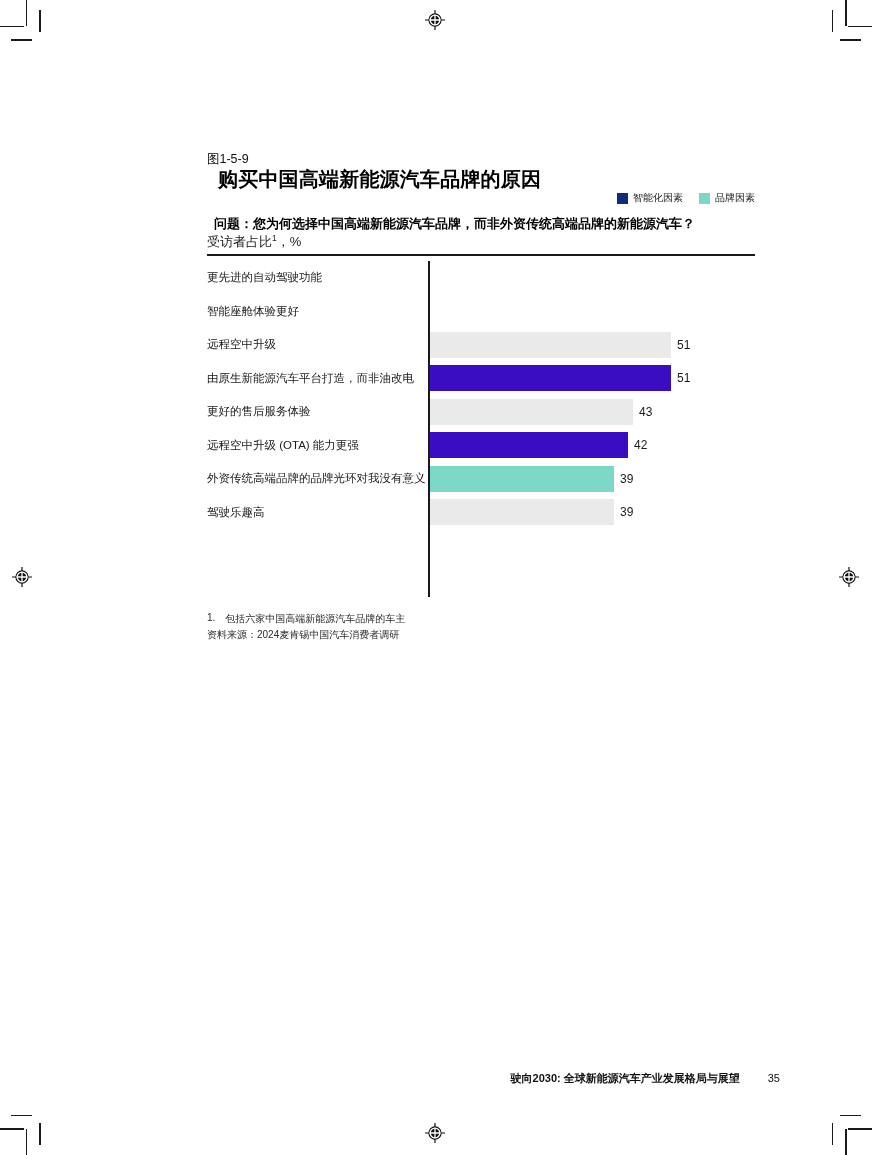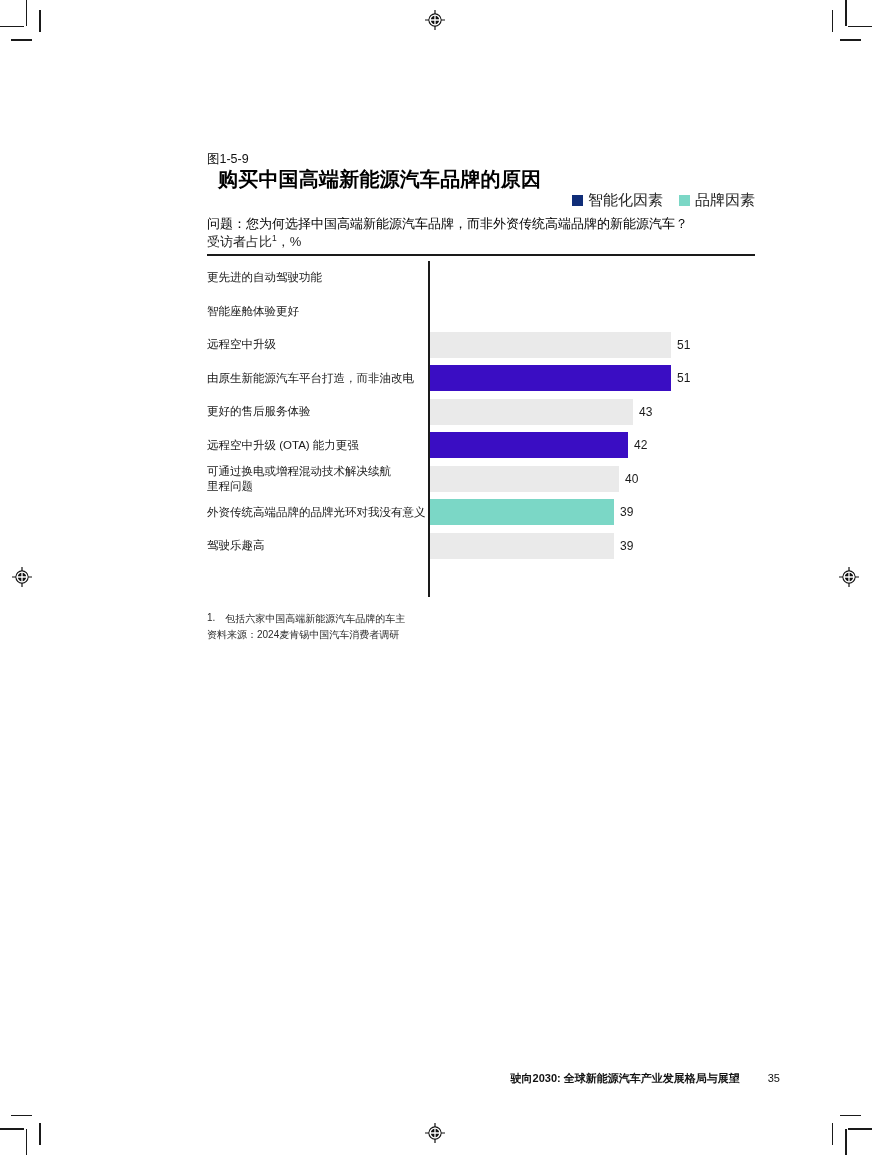--- a/index.html
+++ b/index.html
@@ -11,22 +11,22 @@
 
   
   .regmark{position:absolute;}
 
   
   .fig-label{position:absolute;left:207px;top:151px;font-size:12.5px;color:#111;}
   .fig-title{position:absolute;left:218px;top:166px;font-size:20px;font-weight:700;color:#000;letter-spacing:0.2px;}
   .legend{position:absolute;top:191px;right:117px;display:flex;align-items:center;gap:16px;}
   .legend-item{display:flex;align-items:center;gap:5px;}
   .legend-swatch{width:11px;height:11px;display:inline-block;}
-  .legend-label{font-size:15px;color:#222;}
-  .question{position:absolute;left:207px;top:215px;font-size:13px;font-weight:400;color:#000;}
+  .legend-label{font-size:10px;color:#222;}
+  .question{position:absolute;left:214px;top:215px;font-size:13px;font-weight:700;color:#000;}
   .unit-line{position:absolute;left:207px;top:233px;font-size:13px;color:#222;}
   .unit-line sup{font-size:8.5px;}
   .top-rule{position:absolute;left:207px;top:254px;width:548px;height:1.5px;background:#1a1a1a;}
 
   
   .chart{position:absolute;left:207px;top:261px;width:548px;}
   .axis-line{position:absolute;left:221px;top:0;width:1.5px;height:336px;background:#1a1a1a;}
   .bar-rows{display:flex;flex-direction:column;}
   .bar-row{display:flex;align-items:center;height:33.5px;}
   .bar-label{width:222px;box-sizing:border-box;padding-right:3px;font-size:11.5px;line-height:1.3;color:#1a1a1a;white-space:pre-line;flex-shrink:0;}
@@ -144,28 +144,20 @@
           </div>
         </div>
         <div class="bar-row">
           <div class="bar-label">远程空中升级 (OTA) 能力更强</div>
           <div class="bar-area">
             <div class="bar" style="width: 199px; background: rgb(58, 13, 195);"></div>
             <div class="bar-value">42</div>
           </div>
         </div>
         <div class="bar-row">
-          <div class="bar-label">可通过换电或增程混动技术解决续航
-里程问题</div>
-          <div class="bar-area">
-            <div class="bar" style="width: 190px; background: rgb(234, 234, 234);"></div>
-            <div class="bar-value">40</div>
-          </div>
-        </div>
-        <div class="bar-row">
           <div class="bar-label">外资传统高端品牌的品牌光环对我没有意义</div>
           <div class="bar-area">
             <div class="bar" style="width: 185px; background: rgb(123, 215, 198);"></div>
             <div class="bar-value">39</div>
           </div>
         </div>
         <div class="bar-row">
           <div class="bar-label">驾驶乐趣高</div>
           <div class="bar-area">
             <div class="bar" style="width: 185px; background: rgb(234, 234, 234);"></div>

